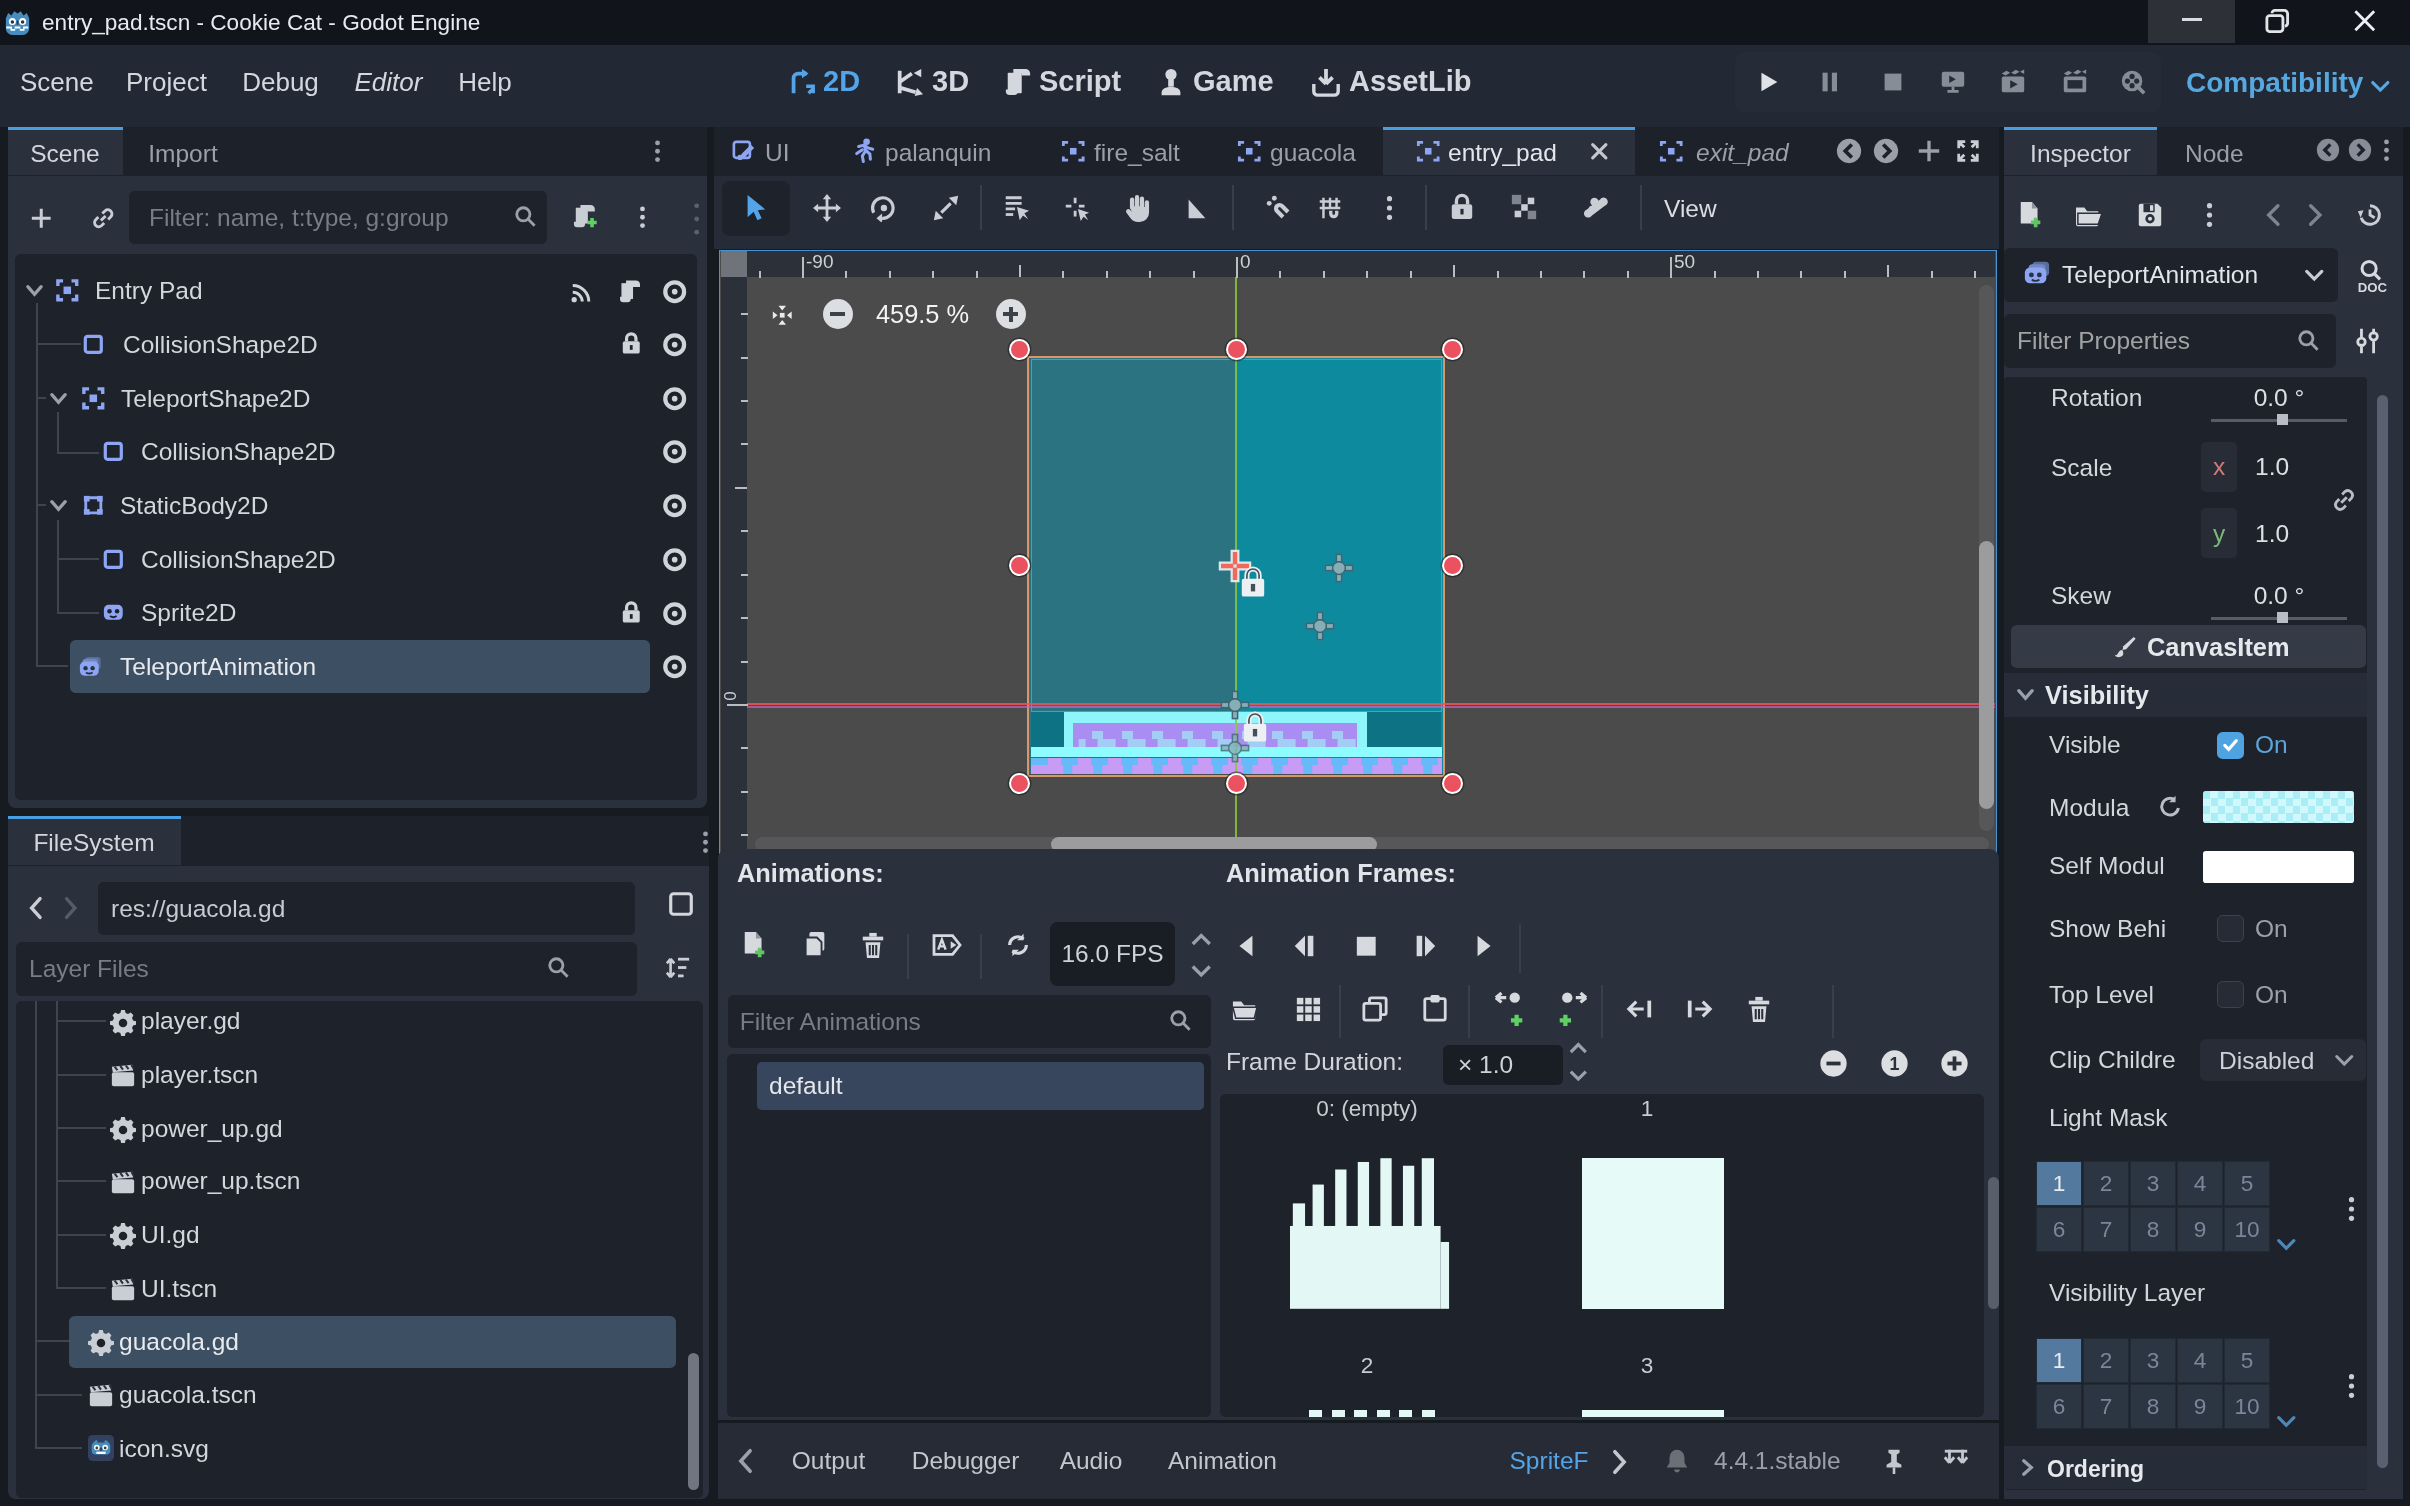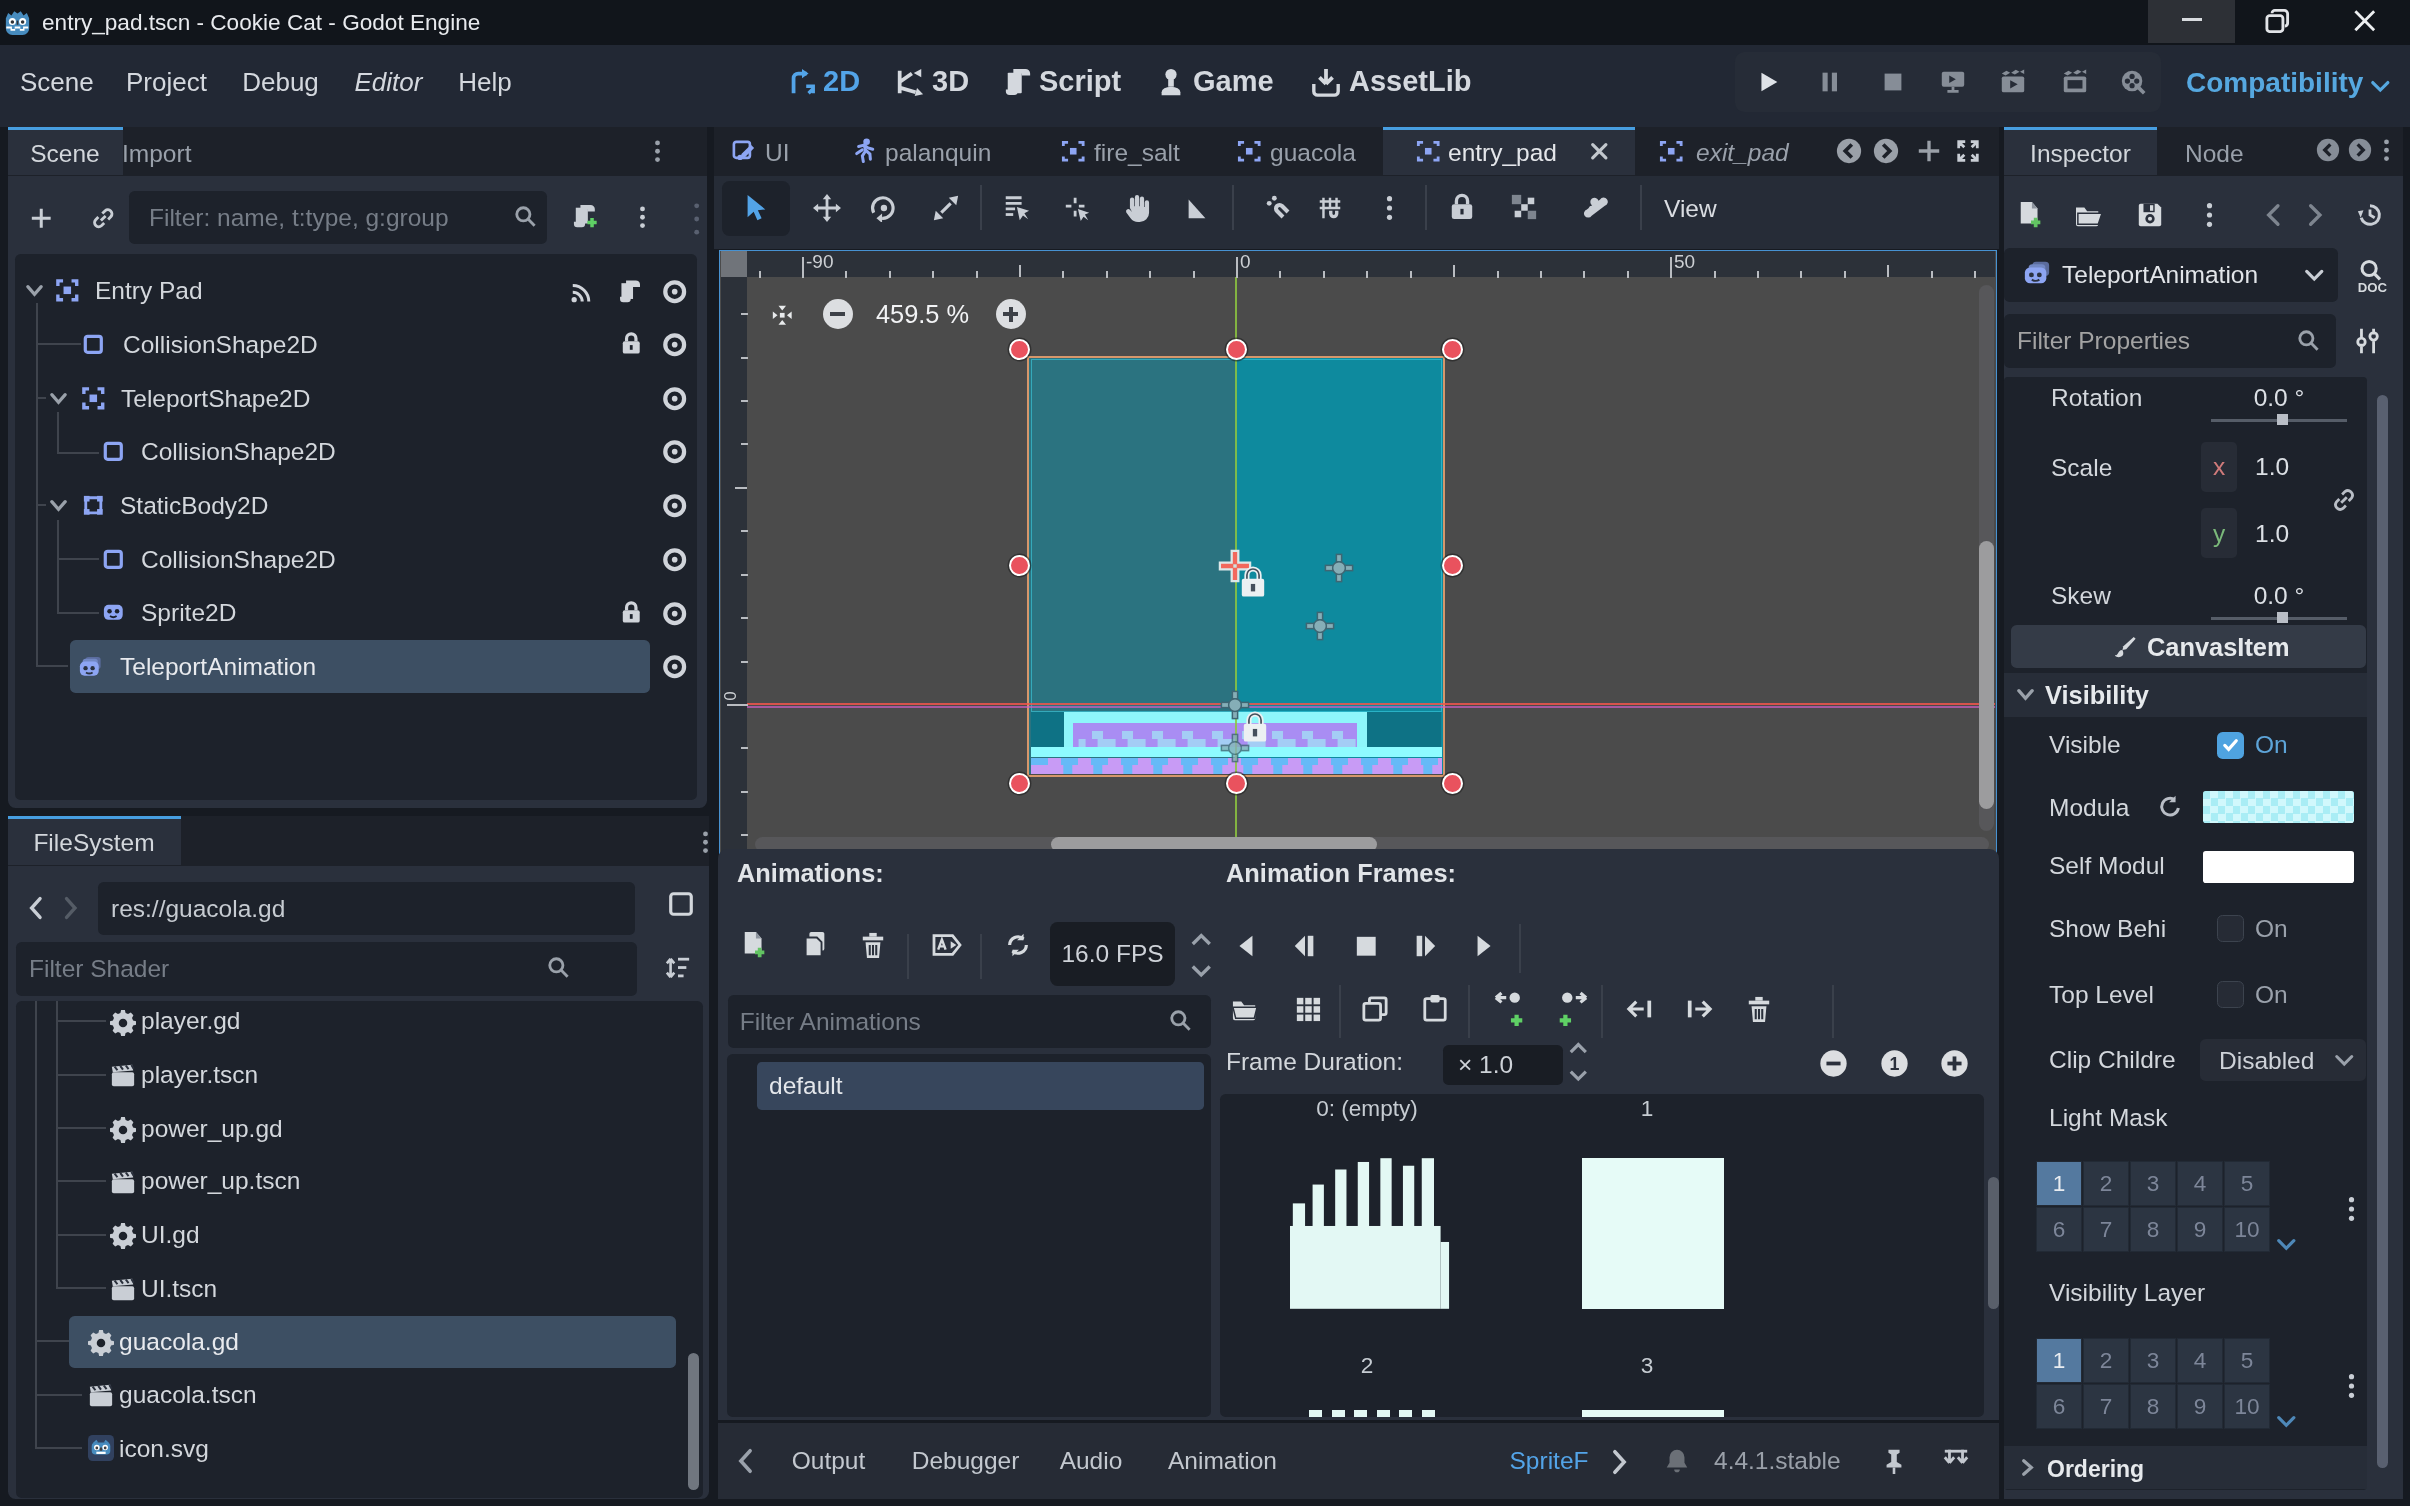--- a/index.html
+++ b/index.html
@@ -144,21 +144,21 @@
 <div class="a menuitem" style="left:2186px;color:#56a8e0;font-weight:bold;font-size:28px;">Compatibility</div>
 <div class="a" style="left:2369px;top:75px;">
     <svg width="22.6" height="22.6" viewBox="0 0 24 24">
       <path d="M4 8 l8 8 8-8" stroke="#56a8e0" stroke-width="3.4" fill="none" stroke-linecap="round"></path>
     </svg>
   </div>
 
 <div class="a tabstrip" style="left:7.5px;top:127px;width:699px;height:49px;"></div>
 <div class="a tab-active" style="left:7.5px;top:127px;width:115px;height:45px;"></div>
 <div class="a txt" style="left:7.5px;top:131px;width:115px;text-align:center;line-height:45px;">Scene</div>
-<div class="a txt dim" style="left:122px;top:131px;width:122px;line-height:45px;">Import</div>
+<div class="a txt dim" style="left:122px;top:131px;width:122px;text-align:center;line-height:45px;">Import</div>
 <div class="a panel" style="left:7.5px;top:176px;width:699px;height:632px;border-radius:0 0 7.5px 7.5px;"></div>
 
 <div class="a" style="left:29px;top:206px;">
     <svg width="24.5" height="24.5" viewBox="0 0 26 26">
       <path d="M13 3 v20 M3 13 h20" stroke="#c9ced5" stroke-width="3.2"></path>
     </svg>
   </div>
 <div class="a" style="left:91px;top:206px;">
     <svg width="24.5" height="24.5" viewBox="0 0 26 26">
       <path d="M10.5 15.5 L15.5 10.5" stroke="#c9ced5" stroke-width="3"></path>
@@ -399,21 +399,21 @@
     </svg>
   </div>
 <div class="a contentbox" style="left:98px;top:882px;width:537px;height:53px;"></div>
 <div class="a txt" style="left:111px;top:882px;line-height:53px;color:#c6cbd1;">res://guacola.gd</div>
 <div class="a" style="left:667px;top:890px;">
     <svg width="28" height="28" viewBox="0 0 30 30">
       <rect x="4" y="4" width="22" height="22" rx="3" stroke="#d3d7dc" stroke-width="3.4" fill="none"></rect>
     </svg>
   </div>
 <div class="a contentbox" style="left:16px;top:942px;width:621px;height:54px;"></div>
-<div class="a txt" style="left:29px;top:942px;line-height:54px;color:#767d87;">Filter Shader</div>
+<div class="a txt" style="left:29px;top:942px;line-height:54px;color:#767d87;">Layer Files</div>
 <div class="a" style="left:546px;top:955px;">
     <svg width="25.4" height="25.4" viewBox="0 0 27 27">
       <circle cx="11" cy="11" r="7" stroke="#9aa1aa" stroke-width="3" fill="none"></circle>
       <path d="M16.5 16.5 L23 23" stroke="#9aa1aa" stroke-width="3"></path>
     </svg>
   </div>
 <div class="a" style="left:664px;top:955px;">
     <svg width="28" height="26" viewBox="0 0 30 28">
       <path d="M7 4 v20 M7 4 l-4 5 M7 4 l4 5 M7 24 l-4-5 M7 24 l4-5" stroke="#c9ced5" stroke-width="2.8" fill="none"></path>
       <rect x="15" y="3" width="12" height="3" fill="#c9ced5"></rect>

